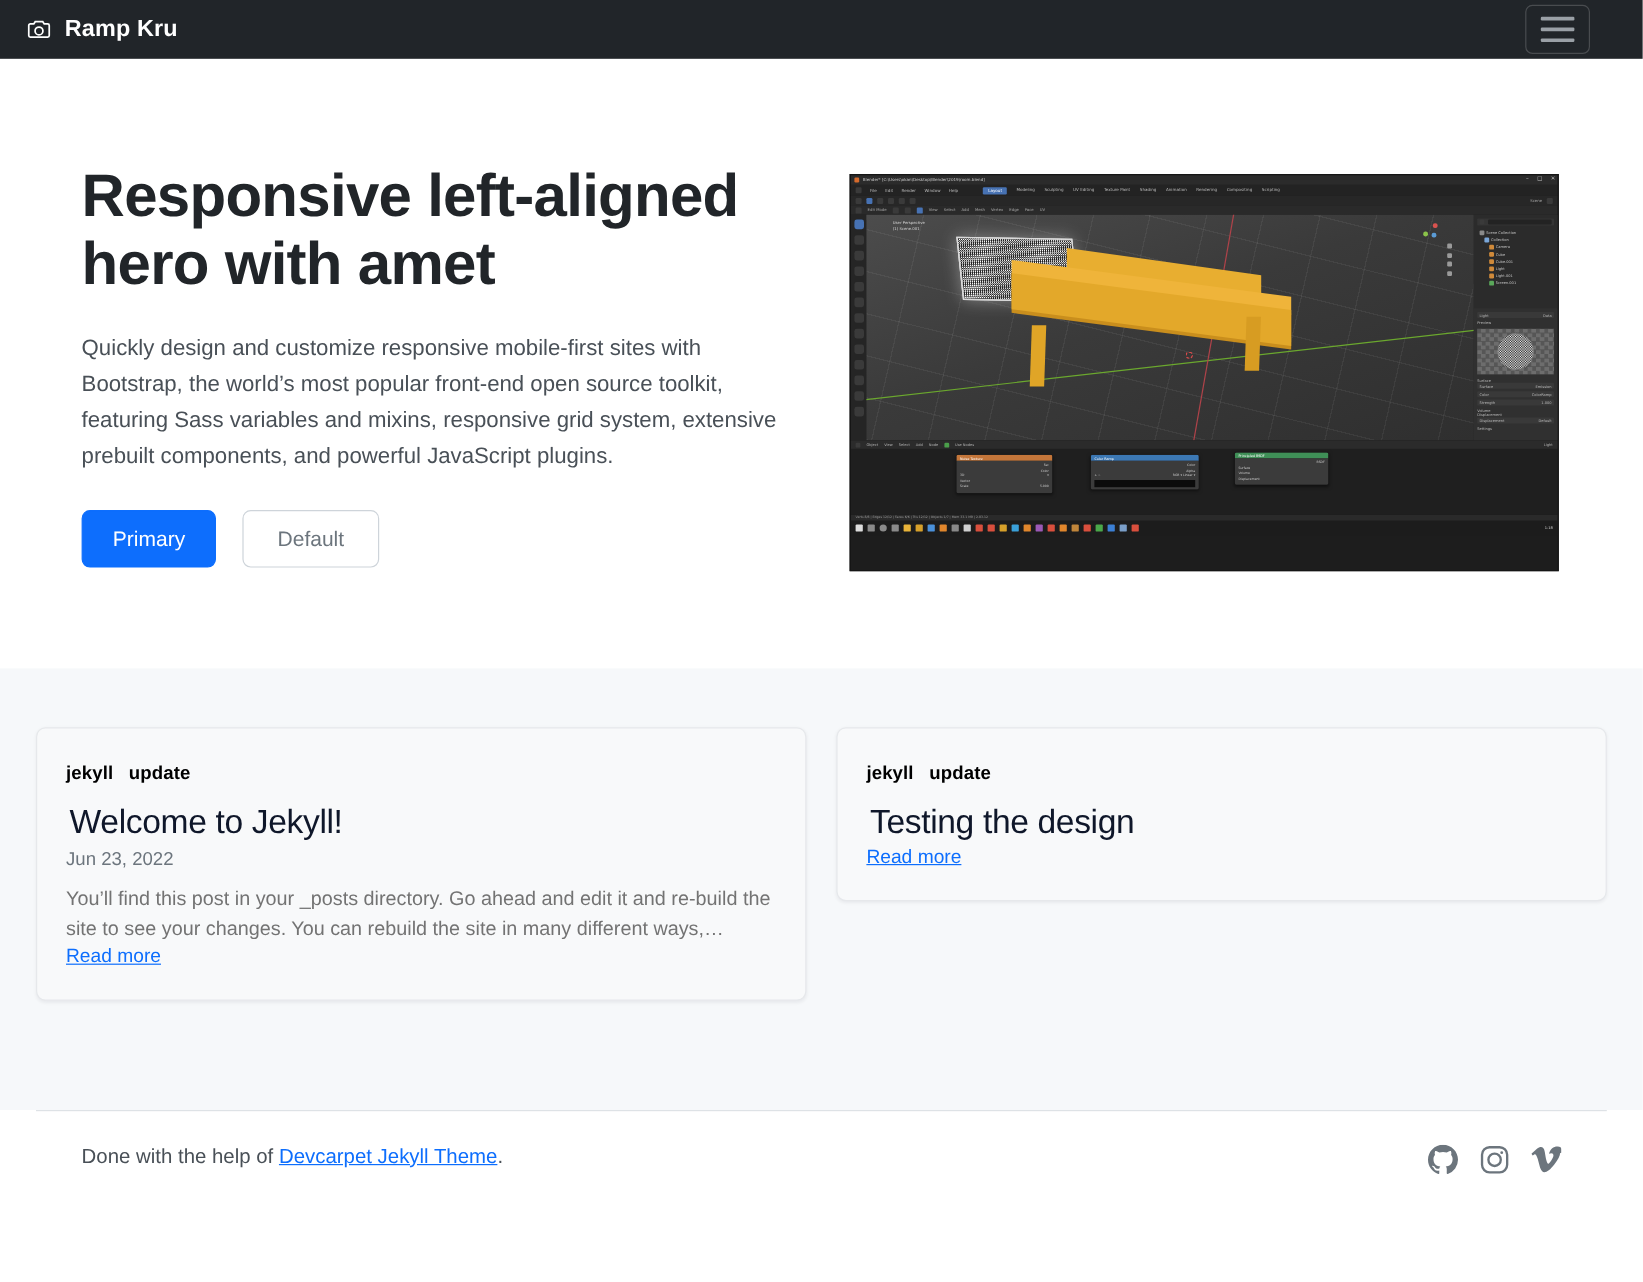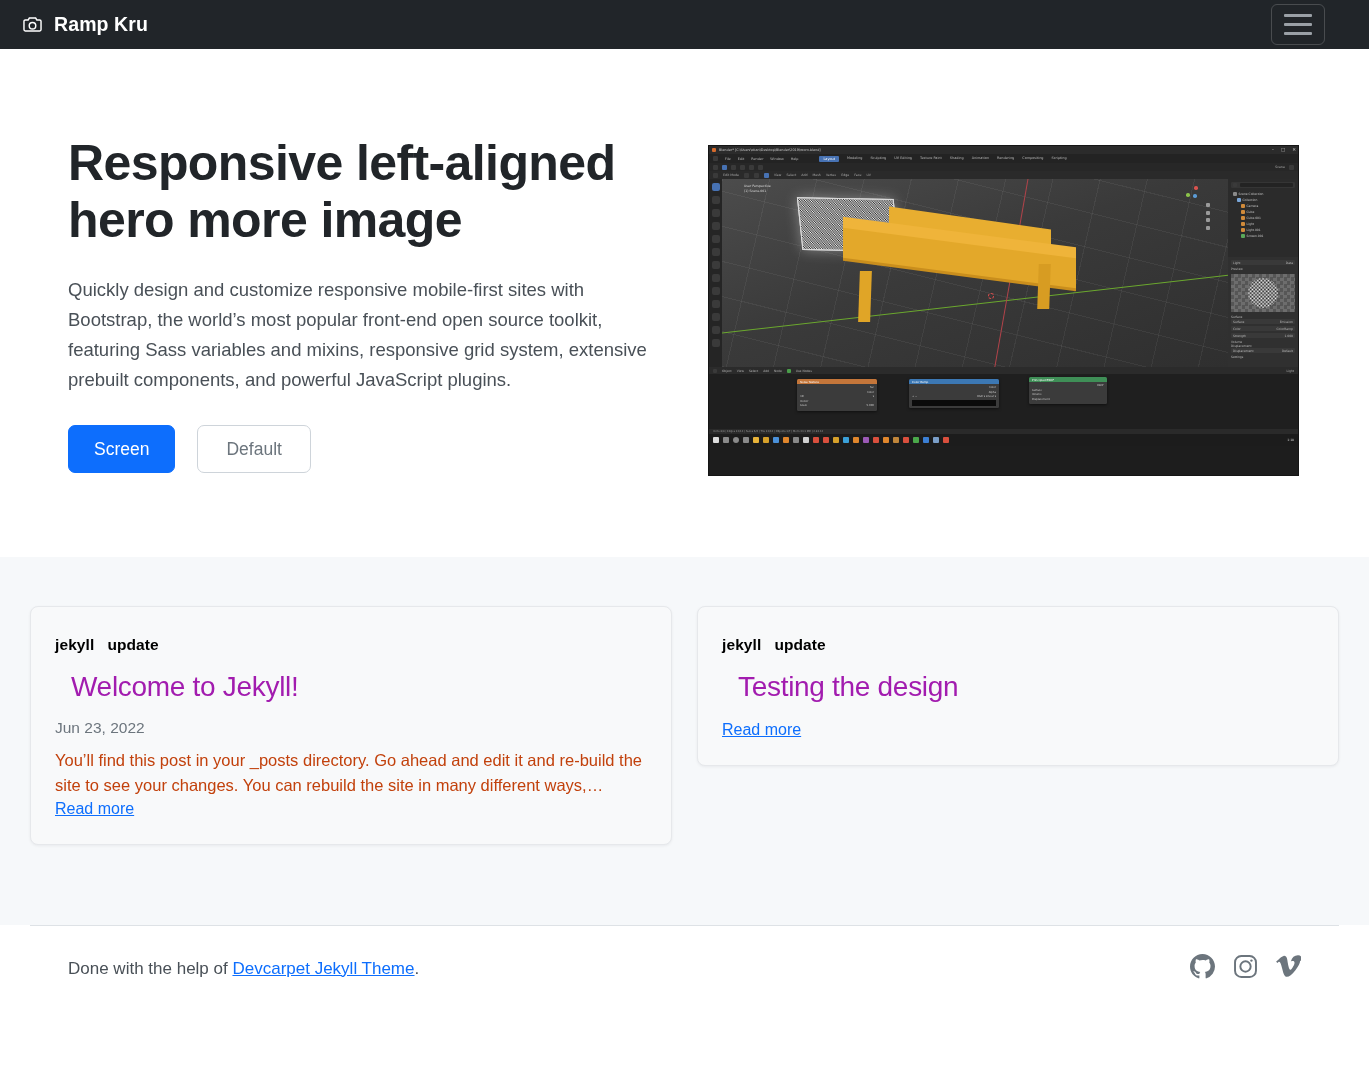--- a/index.html
+++ b/index.html
@@ -210,37 +210,37 @@
     background:#f8f9fa; border:1px solid #e6e8eb; border-radius:8px;
     box-shadow:0 1px 3px rgba(16,24,40,.06);
     padding:29px 24px 26px 24px; flex:1 1 0; min-width:0;
   }
   .card-tags { display:flex; gap:13px; margin-bottom:14px; }
   .card-tag {
     color:#000000; font-size:15.5px; font-weight:bold;
     text-decoration:none; letter-spacing:.1px;
   }
   .card-title {
-    margin:16px; font-size:28px; font-weight:normal; letter-spacing:-.3px;
-    color:#a21caf; line-height:1.18;
+    margin:3px; font-size:28px; font-weight:normal; letter-spacing:-.3px;
+    color:#0f172a; line-height:1.18;
   }
   .card-date { margin:7px 0 0 0; font-size:15.5px; color:#6c757d; }
   .card-excerpt {
-    margin:11px 0 0 0; font-size:16.5px; line-height:1.52; color:#c2410c;
+    margin:11px 0 0 0; font-size:16.5px; line-height:1.52; color:#737373;
   }
   .card-readmore {
     display:inline-block; margin-top:2px; font-size:16px;
     color:#0d6efd; text-decoration:underline;
   }
 
   
   .footer-wrap { padding:0 30px; background:#ffffff; }
   .footer-divider { border-top:1px solid #dee2e6; }
   .footer {
-    display:flex; align-items:center; justify-content:space-between;
+    display:flex; align-items:flex-start; justify-content:space-between;
     padding:28px 38px 0 38px;
   }
   .footer-text { font-size:17px; color:#495057; }
   .footer-text a { color:#0d6efd; text-decoration:underline; }
   .socials { display:flex; gap:18px; align-items:center; color:#6c757d; }
   .social-link { color:#6c757d; display:flex; align-items:center; }
 </style>
 </head>
 <body>
 
@@ -256,24 +256,24 @@
   </a>
   <button class="nav-toggler" aria-label="Toggle navigation">
     <span></span>
     <span></span>
     <span></span>
   </button>
 </nav>
 
 <section class="hero">
   <div class="hero-left">
-    <h1 class="hero-title">Responsive left-aligned hero more image</h1>
+    <h1 class="hero-title">Responsive left-aligned hero with amet</h1>
     <p class="hero-lead">Quickly design and customize responsive mobile-first sites with Bootstrap, the world’s most popular front-end open source toolkit, featuring Sass variables and mixins, responsive grid system, extensive prebuilt components, and powerful JavaScript plugins.</p>
     <div class="hero-buttons">
-      <button class="btn btn-primary">Screen</button>
+      <button class="btn btn-primary">Primary</button>
       <button class="btn btn-default">Default</button>
     </div>
   </div>
 
   <div class="hero-right">
     <div class="blender" aria-label="Blender 3D modeling screenshot of an orange table">
 
       <div class="bl-titlebar">
         <span class="bl-ttl-dot"></span>
         <span class="bl-ttl-text">Blender* [C:\Users\okan\Desktop\Blender\2019\room.blend]</span>

